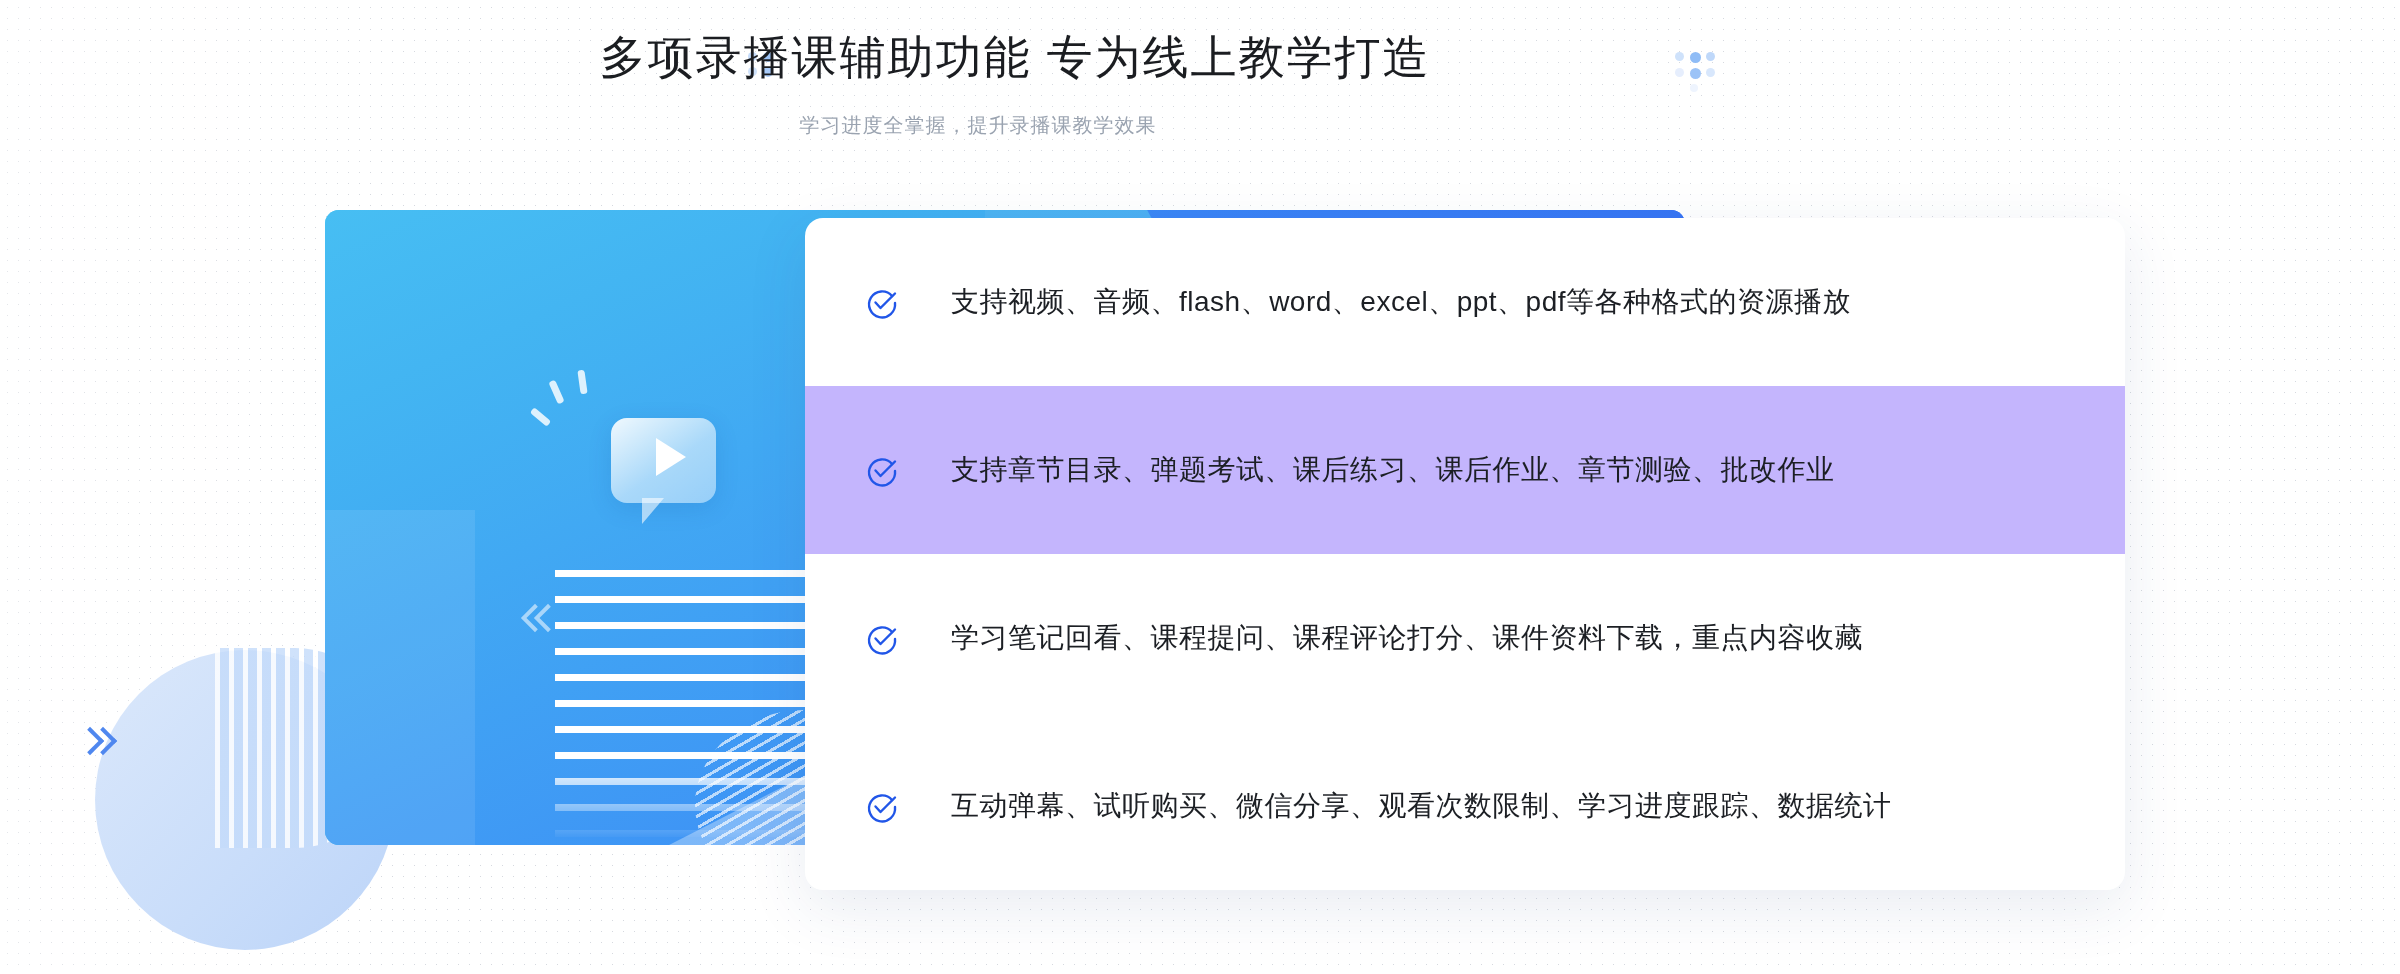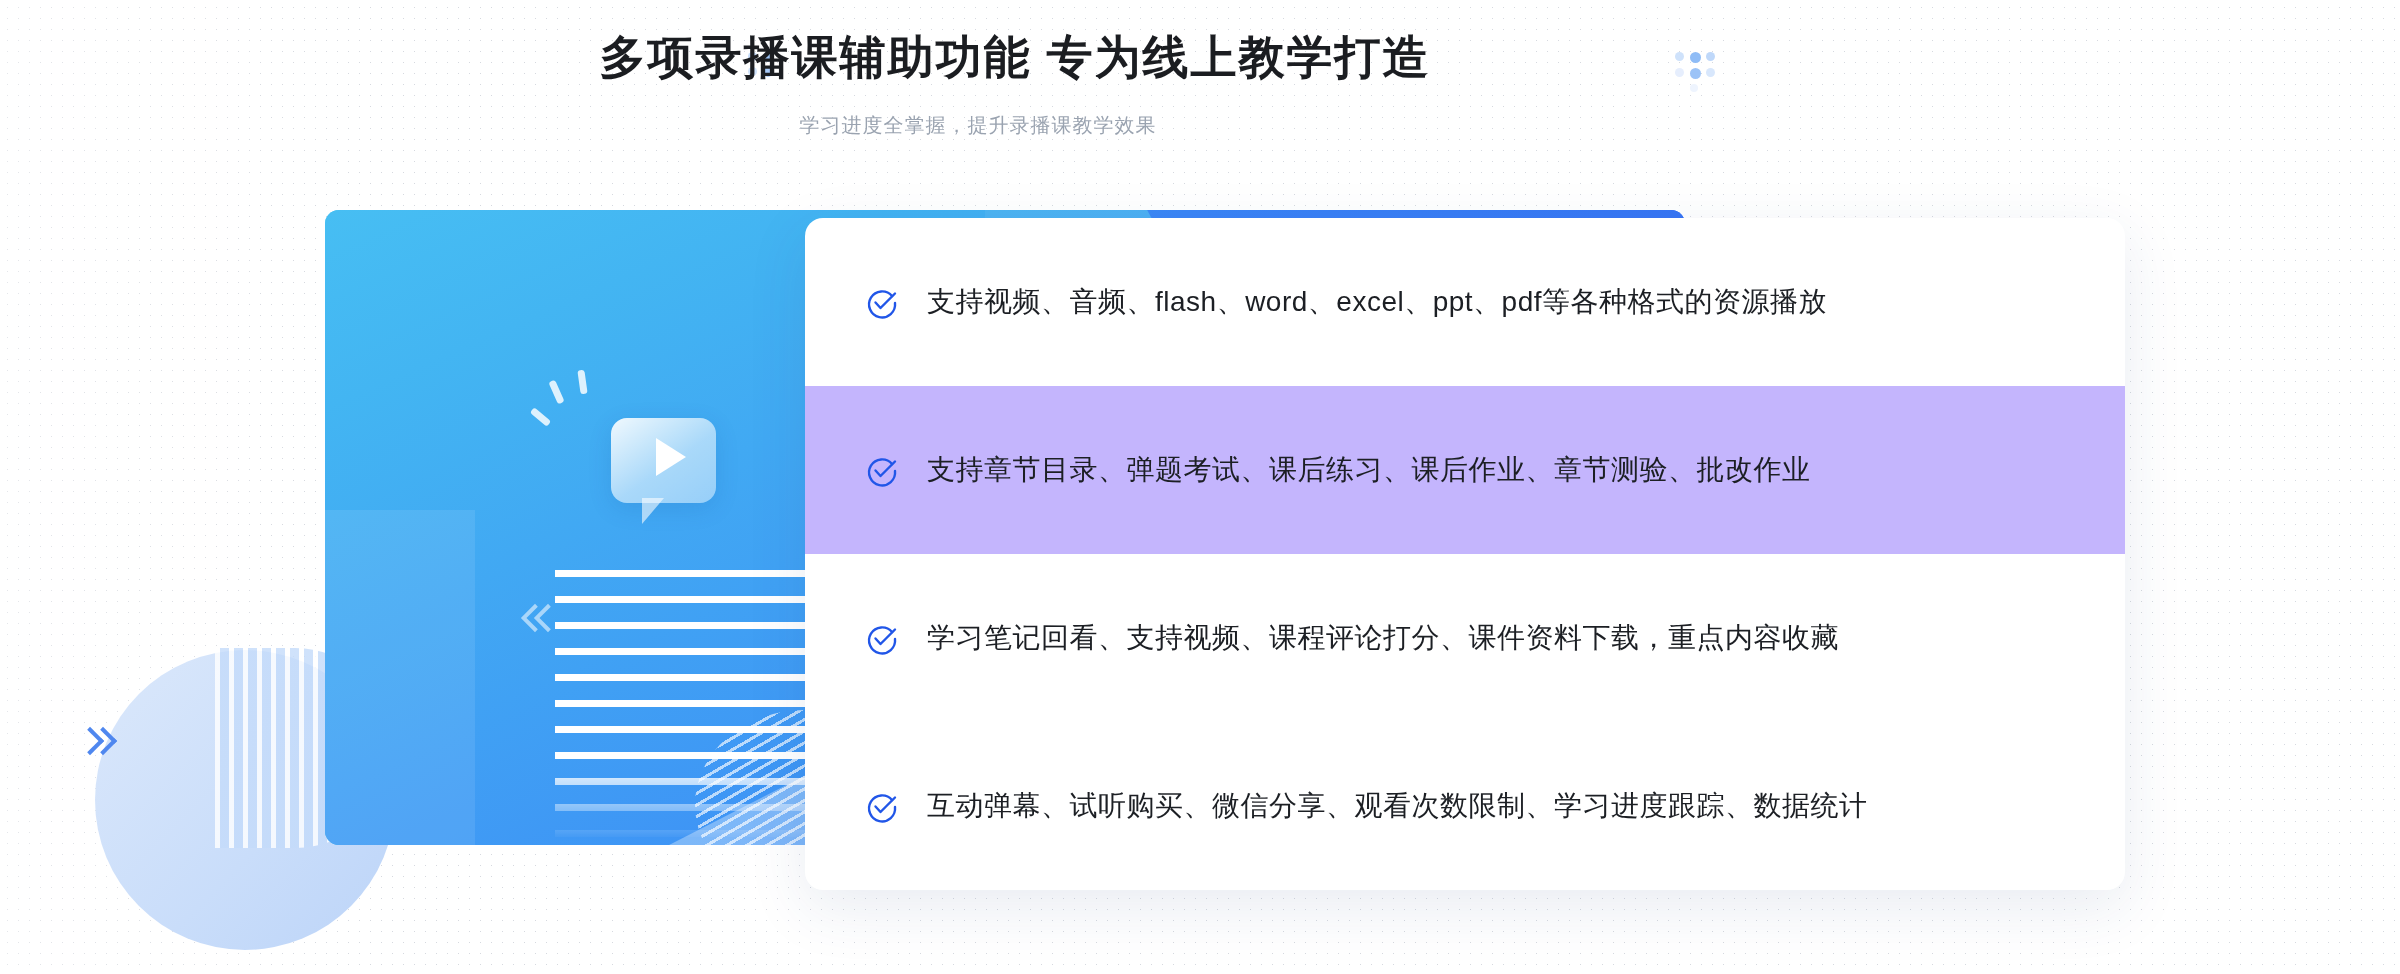--- a/index.html
+++ b/index.html
@@ -19,21 +19,21 @@
   }
   #dot-fade-left{
     position:absolute;left:0;top:0;width:330px;height:974px;
     background:linear-gradient(90deg,rgba(255,255,255,.35) 0%,rgba(255,255,255,0) 100%);
   }
 
   
   #header{position:absolute;left:0;top:0;width:2400px;height:170px;}
   #title{
     position:absolute;top:24px;left:0;width:2030px;text-align:center;
-    font-size:46px;font-weight:700;color:#1b1d21;letter-spacing:2px;
+    font-size:46px;font-weight:400;color:#1b1d21;letter-spacing:2px;
     line-height:66px;white-space:nowrap;
   }
   #subtitle{
     position:absolute;top:110px;left:0;width:1956px;text-align:center;
     font-size:20px;color:#9aa3b0;letter-spacing:1px;line-height:30px;
   }
   .dotcluster{position:absolute;}
   .dotcluster i{position:absolute;display:block;border-radius:50%;}
 
   
@@ -115,21 +115,21 @@
 
   
   #card{
     position:absolute;left:805px;top:218px;width:1320px;height:672px;
     background:#ffffff;border-radius:18px;
     box-shadow:0 18px 60px rgba(40,70,130,.10);
     overflow:hidden;
   }
   .row{
     position:relative;height:168px;display:flex;align-items:center;
-    padding-left:60px;box-sizing:border-box;
+    padding-left:60px;box-sizing:border-box;gap:24px;
   }
   .row.alt{background:#c4b5fd;}
   .check{
     width:34px;height:34px;flex:0 0 34px;margin-right:28px;margin-top:2px;
   }
   .row-text{
     font-size:28px;color:#1c1f24;letter-spacing:.5px;white-space:nowrap;
     line-height:40px;
   }
 </style>
@@ -303,21 +303,21 @@
       <path d="M10.5,16.5 L15.5,22 L30,7.5" fill="none" stroke="#2156e8" stroke-width="2.4" stroke-linecap="round" stroke-linejoin="round"></path>
     </svg>
     <div class="row-text">支持章节目录、弹题考试、课后练习、课后作业、章节测验、批改作业</div>
   </div>
 
   <div class="row">
     <svg class="check" viewBox="0 0 34 34">
       <path d="M27,10 A13,13 0 1 0 30,17" fill="none" stroke="#2156e8" stroke-width="2.4" stroke-linecap="round"></path>
       <path d="M10.5,16.5 L15.5,22 L30,7.5" fill="none" stroke="#2156e8" stroke-width="2.4" stroke-linecap="round" stroke-linejoin="round"></path>
     </svg>
-    <div class="row-text">学习笔记回看、支持视频、课程评论打分、课件资料下载，重点内容收藏</div>
+    <div class="row-text">学习笔记回看、课程提问、课程评论打分、课件资料下载，重点内容收藏</div>
   </div>
 
   <div class="row">
     <svg class="check" viewBox="0 0 34 34">
       <path d="M27,10 A13,13 0 1 0 30,17" fill="none" stroke="#2156e8" stroke-width="2.4" stroke-linecap="round"></path>
       <path d="M10.5,16.5 L15.5,22 L30,7.5" fill="none" stroke="#2156e8" stroke-width="2.4" stroke-linecap="round" stroke-linejoin="round"></path>
     </svg>
     <div class="row-text">互动弹幕、试听购买、微信分享、观看次数限制、学习进度跟踪、数据统计</div>
   </div>
 

